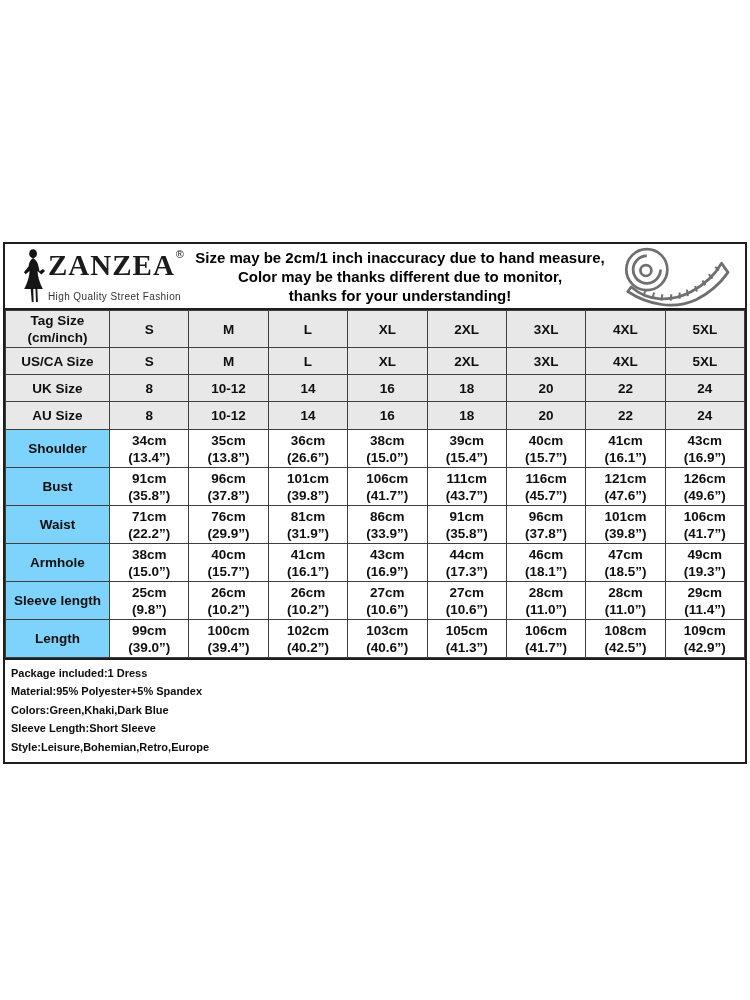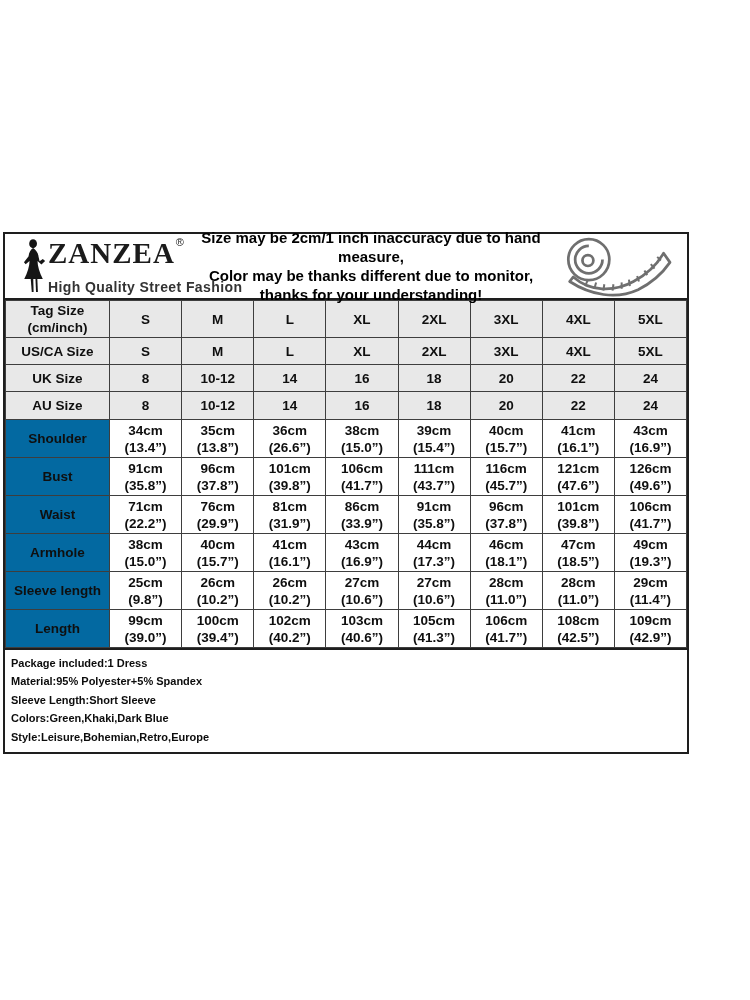--- a/index.html
+++ b/index.html
@@ -4,22 +4,22 @@
 <style>
   * { margin: 0; padding: 0; box-sizing: border-box; }
   html, body {
     width: 750px; height: 1000px;
     background: #ffffff;
     font-family: "Liberation Sans", sans-serif;
     overflow: hidden;
   }
   .sheet {
     position: absolute;
-    left: 3px; top: 232px;
-    width: 686px;
+    left: 3px; top: 242px;
+    width: 744px;
     border: 2px solid #1e1e1e;
     background: #fff;
   }
   
   .header-box {
     height: 66px;
     display: flex;
     align-items: center;
     border-bottom: 2px solid #1e1e1e;
     background: #fff;
@@ -37,22 +37,22 @@
   .brand-name {
     font-family: "Liberation Serif", serif;
     font-weight: bold;
     font-size: 29px;
     letter-spacing: 1px;
     color: #1b1b1b;
     line-height: 1;
   }
   .reg-mark { font-size: 11px; color: #1b1b1b; margin-top: -2px; margin-left: 1px; font-family: "Liberation Sans", sans-serif; }
   .brand-tagline {
-    font-size: 14px;
-    font-weight: bold;
+    font-size: 10px;
+    font-weight: normal;
     color: #333;
     letter-spacing: 0.4px;
     margin-top: 12px;
     white-space: nowrap;
   }
   .note-block {
     flex: 1;
     text-align: center;
     font-weight: bold;
     font-size: 15px;
@@ -73,21 +73,21 @@
     text-align: center;
     vertical-align: middle;
     font-weight: bold;
     font-size: 13.5px;
     line-height: 17px;
     color: #0f0f0f;
     white-space: pre-line;
     padding: 1px 0;
   }
   tr.shaded-row td { background: #e8e8e8; }
-  tr.measure-row td.label-cell { background: #0369a1; }
+  tr.measure-row td.label-cell { background: #7dd3fc; }
   tr.measure-row td.value-cell { background: #ffffff; }
   
   .footer-box {
     border-top: 2px solid #1e1e1e;
     background: #fff;
     padding: 4px 6px 6px 6px;
   }
   .footer-line {
     font-weight: bold;
     font-size: 11px;
@@ -321,18 +321,18 @@
 (42.5”)</td>
           <td class="value-cell">109cm
 (42.9”)</td>
         </tr>
       </tbody>
   </table>
 
   <div class="footer-box">
     <div class="footer-line">Package included:1 Dress</div>
     <div class="footer-line">Material:95% Polyester+5% Spandex</div>
+    <div class="footer-line">Colors:Green,Khaki,Dark Blue</div>
     <div class="footer-line">Sleeve Length:Short Sleeve</div>
-    <div class="footer-line">Colors:Green,Khaki,Dark Blue</div>
     <div class="footer-line">Style:Leisure,Bohemian,Retro,Europe</div>
   </div>
 
 </div>
 
 </body></html>

